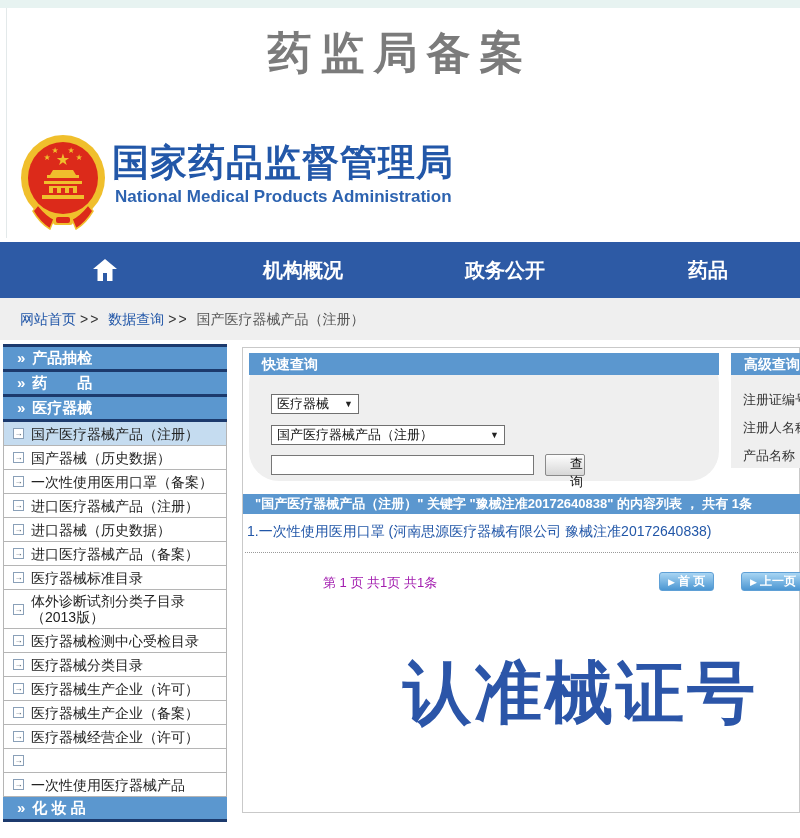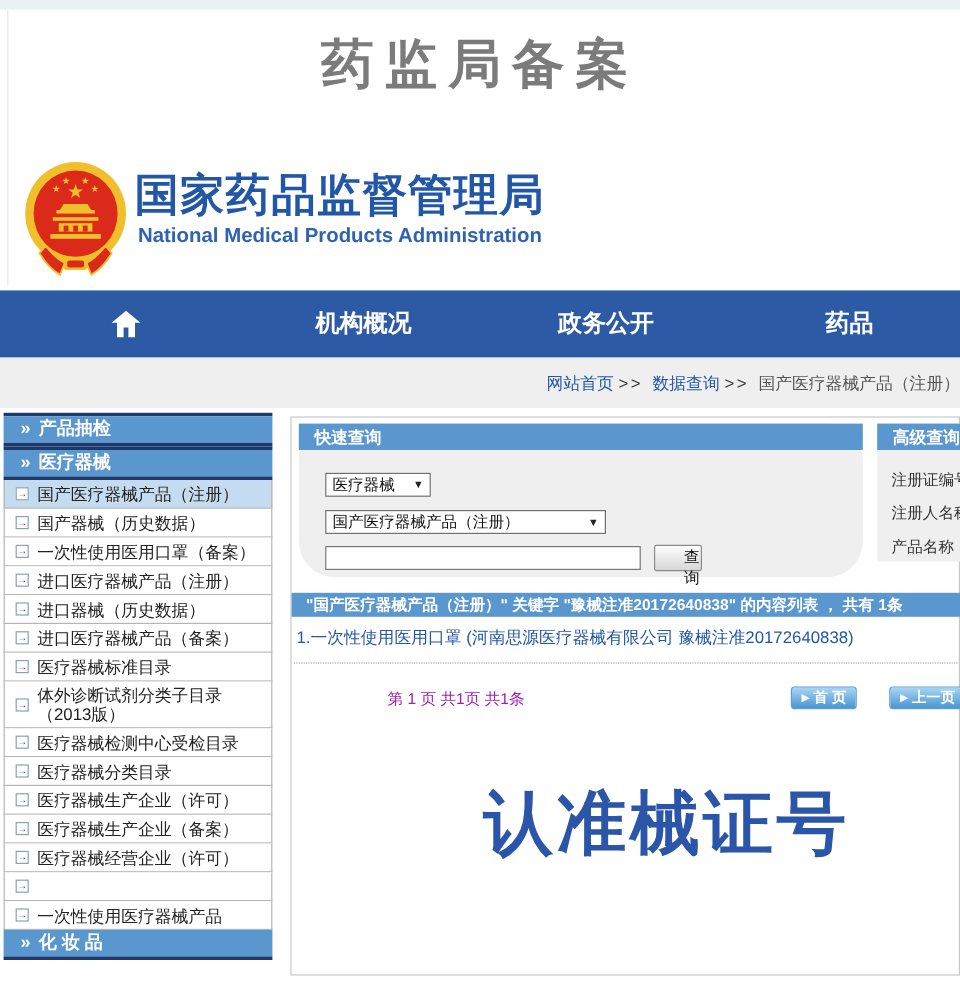--- a/index.html
+++ b/index.html
@@ -24,21 +24,21 @@
   .navbar{ position:absolute; left:0; top:242px; width:800px; height:56px; background:#2d5aa5; }
   .nav-home{ position:absolute; left:92px; top:16px; cursor:pointer; }
   .nav-item{
     position:absolute; top:0; height:56px; line-height:56px; transform:translateX(-50%);
     color:#fff; font-size:20px; font-weight:700; text-decoration:none; cursor:pointer; white-space:nowrap;
   }
   .n1{ left:303px; } .n2{ left:505px; } .n3{ left:708px; }
 
   .breadcrumb{
     position:absolute; left:0; top:298px; width:800px; height:42px; line-height:42px;
-    background:#efefef; font-size:14px; color:#444; padding-left:20px; white-space:nowrap;text-align:right;
+    background:#efefef; font-size:14px; color:#444; padding-left:20px; white-space:nowrap;
   }
   .breadcrumb a{ color:#2257a8; text-decoration:none; cursor:pointer; }
   .bc-sep{ margin:0 4px; color:#333; letter-spacing:2px; }
   .bc-cur{ color:#555; }
 
   .sidebar{ position:absolute; left:3px; top:344px; width:224px; background:#fff; }
   .sb-line{ height:3px; background:#1c3a6d; }
   .sb-header{
     height:22px; line-height:22px; background:#5b97cf; color:#fff;
     font-size:15px; font-weight:700; padding-left:14px; cursor:pointer; white-space:nowrap;
@@ -100,21 +100,21 @@
   .page-summary{ position:absolute; left:80px; top:226px; font-size:13px; color:#a21caf; white-space:nowrap; }
   .pg-btn{
     position:absolute; top:224px; height:19px; padding:0 8px; display:flex; align-items:center; gap:3px;
     background:linear-gradient(#a8d5f3,#4b96d2); border:1px solid #5fa0d6; border-radius:3px;
     color:#fff; font-size:12px; font-weight:700; text-decoration:none; cursor:pointer; white-space:nowrap;
   }
   .pg-arrow{ font-size:9px; }
   .pg-first{ left:416px; } .pg-prev{ left:498px; }
 
   .watermark{
-    position:absolute; left:160px; top:300px; font-size:58px; font-weight:700;
+    position:absolute; left:160px; top:300px; font-size:68px; font-weight:700;
     color:#2b55a8; letter-spacing:3px; white-space:nowrap;
   }
 </style>
 </head>
 <body>
 
 <div class="canvas">
 
   <div class="top-strip"></div>
   <div class="left-edge"></div>
@@ -161,20 +161,21 @@
   <div class="breadcrumb">
     <a>网站首页</a><span class="bc-sep">&gt;&gt;</span>
     <a>数据查询</a><span class="bc-sep">&gt;&gt;</span>
     <span class="bc-cur">国产医疗器械产品（注册）</span>
   </div>
 
   <div class="sidebar">
     <div class="sb-line"></div>
     <div class="sb-header"><span class="sb-marker">»</span><span>产品抽检</span></div>
     <div class="sb-line"></div>
+    <div class="sb-header"><span class="sb-marker">»</span><span>药　　品</span></div>
     <div class="sb-line"></div>
     <div class="sb-header"><span class="sb-marker">»</span><span>医疗器械</span></div>
     <div class="sb-line"></div>
 
     <div class="sb-item selected">
         <span class="sb-icon"><span>→</span></span>
         <span class="sb-label">国产医疗器械产品（注册）</span>
       </div>
     <div class="sb-item">
         <span class="sb-icon"><span>→</span></span>

